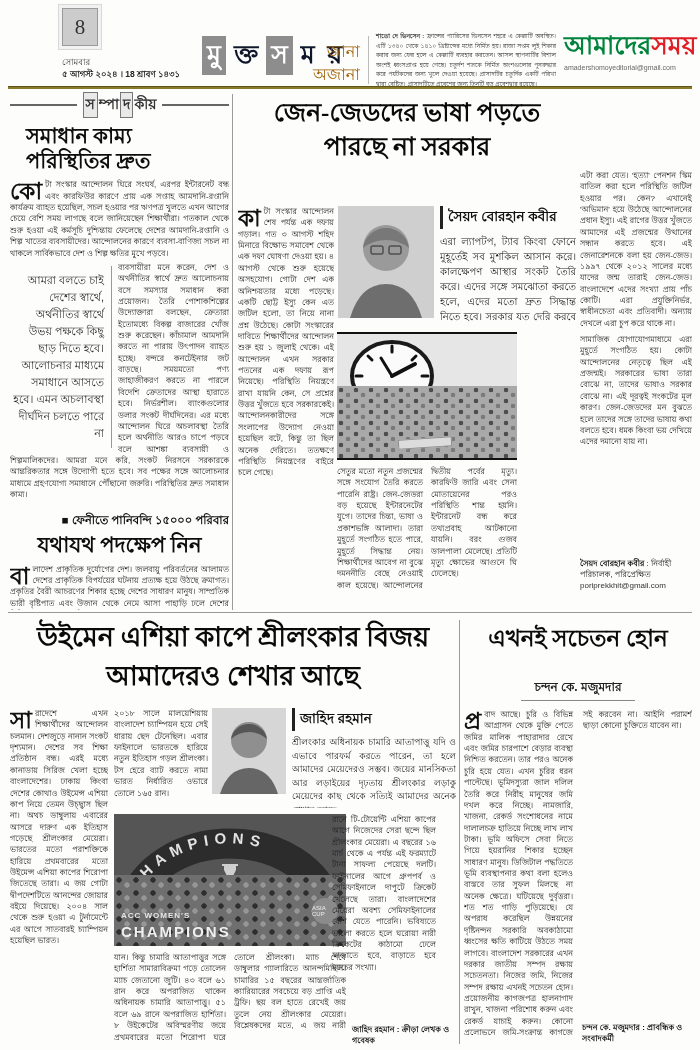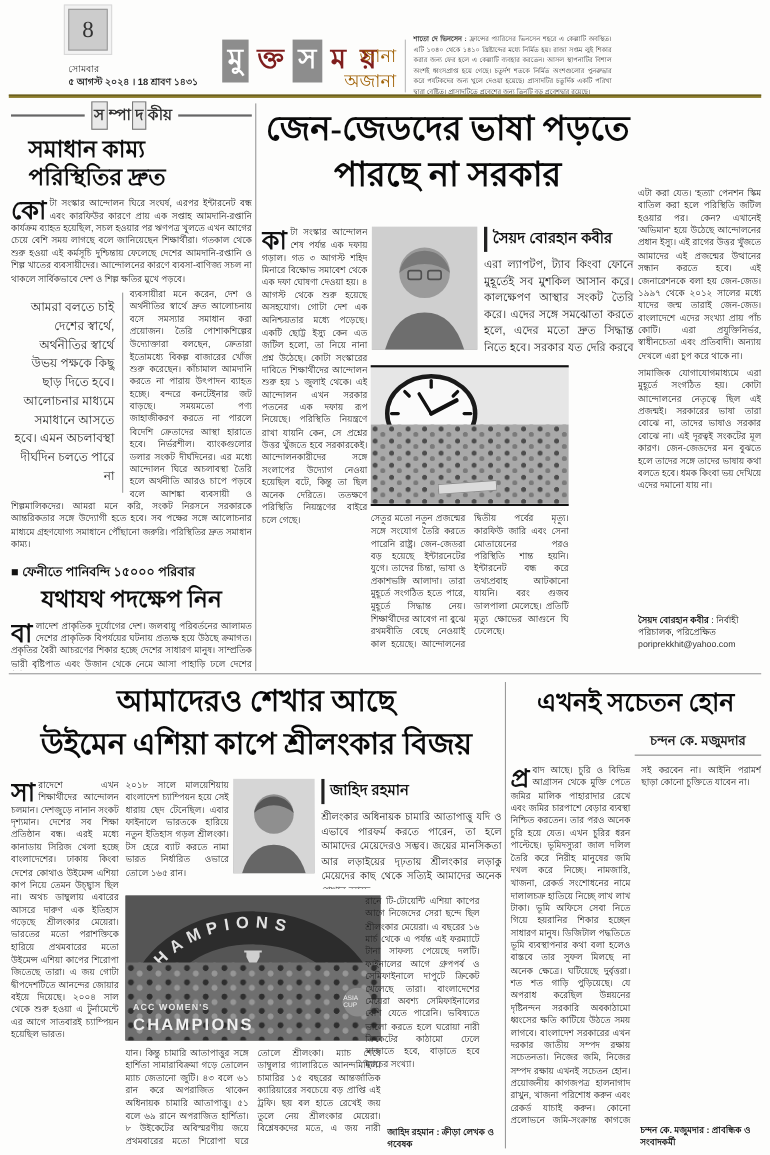--- a/index.html
+++ b/index.html
@@ -9,21 +9,21 @@
 
   
   .pagenum { position:absolute; left:62px; top:8px; width:36px; height:38px;
     background:#cccccc; border:1px solid #9a9a9a; box-shadow:0 0 0 3px #f2f2f2,0 0 0 4px #d8d8d8;
     display:flex; align-items:center; justify-content:center;
     font-size:21px; color:#333; font-family:"Liberation Serif","DejaVu Serif",serif; }
   .dayline { position:absolute; left:62px; top:56px; font-size:8.5px; color:#333; }
   .dateline { position:absolute; left:62px; top:68px; font-size:8.5px; font-weight:bold; color:#222; }
 
   .masthead { position:absolute; left:202px; top:36px; display:flex; align-items:flex-end; gap:3px; }
-  .masthead .tile { font-size:25px; font-weight:bold; line-height:1; padding:6px 5px 8px; color:#7f1d1d; }
+  .masthead .tile { font-size:25px; font-weight:bold; line-height:1; padding:6px 5px 8px; color:#0f172a; }
   .masthead .tile.boxed { background:#8d8d8d; color:#ffffff; }
 
   .feature-label { position:absolute; left:308px; top:40px; width:52px; text-align:right;
     font-size:16px; color:#a16207; line-height:1.45; }
   .header-vsep { position:absolute; left:368px; top:36px; width:1px; height:48px; background:#bbbbbb; }
   .feature-blurb { position:absolute; left:376px; top:32px; width:180px; font-size:6px;
     line-height:1.6; text-align:justify; color:#333; }
   .feature-blurb b { font-weight:bold; }
 
   .brand { position:absolute; left:564px; top:32px; width:130px; }
@@ -51,21 +51,21 @@
   .ed-h1-center { text-align:center; padding-left:0; }
   .bodytext { font-size:8px; line-height:1.42; text-align:justify; color:#222; }
   .dropcap { float:left; font-size:23px; font-weight:bold; line-height:0.9; padding:2px 3px 0 0; color:#111; }
   .pullquote { float:left; width:102px; padding:6px 7px 6px 0; margin:4px 6px 2px 0;
     border-right:1px solid #999; font-size:11px; line-height:1.55; text-align:right; color:#2e2e2e; }
   .ed-gap { height:8px; }
 
   
   .main { position:absolute; left:238px; top:94px; width:454px; height:516px; }
   .main-headline { position:absolute; left:0; top:2px; width:338px; text-align:center;
-    font-size:31px; font-weight:bold; line-height:1.35; color:#0a0a0a;
+    font-size:25px; font-weight:bold; line-height:1.35; color:#0a0a0a;
     font-family:"Liberation Serif","DejaVu Serif",serif; }
   .main-colA { position:absolute; left:0; top:112px; width:96px; height:402px; overflow:hidden; }
   .main-photo { position:absolute; left:100px; top:112px; width:96px; height:112px; }
   .photo-frame { width:100%; height:100%; background:linear-gradient(180deg,#dedede,#b9b9b9); overflow:hidden; }
   .main-colB { position:absolute; left:202px; top:112px; width:136px; height:116px; overflow:hidden; }
   .byline-bar { border-left:3px solid #222; padding-left:5px; font-size:13.5px; font-weight:bold;
     color:#111; margin-bottom:5px; }
   .leadtext { font-size:10px; line-height:1.5; text-align:justify; color:#1a1a1a; }
   .main-image { position:absolute; left:99px; top:238px; width:180px; height:128px;
     border-top:2px solid #111; border-bottom:2px solid #111; background:#e9e9e9; overflow:hidden; }
@@ -108,21 +108,21 @@
   .sports-under { position:absolute; left:104px; top:334px; width:232px; height:92px; overflow:hidden;
     column-count:2; column-gap:8px; }
   .sports-colD { position:absolute; left:322px; top:196px; width:104px; height:206px; overflow:hidden; }
   .sports-credit { position:absolute; left:342px; top:406px; width:104px; font-size:8px; font-weight:bold;
     color:#111; line-height:1.4; }
 
   
   .aware { position:absolute; left:464px; top:618px; width:228px; height:426px; }
   .aware-headline { text-align:center; font-size:23px; font-weight:bold; color:#0a0a0a;
     font-family:"Liberation Serif","DejaVu Serif",serif; margin-top:2px; }
-  .aware-byline { text-align:right; margin-top:5px; }
+  .aware-byline { text-align:center; margin-top:18px; }
   .aware-byline span { display:inline-block; font-size:12px; font-weight:bold; color:#222;
     border-bottom:1px solid #888; padding:0 14px 2px; }
   .aware-cols { margin-top:8px; height:330px; overflow:hidden; column-count:2; column-gap:10px; column-fill:auto; }
   .aware-credit { position:absolute; left:118px; top:404px; width:110px; font-size:8px; font-weight:bold;
     color:#111; line-height:1.4; background:#fdfdfc; }
 
   .bodytext p { margin-bottom:5px; }
 </style>
 </head>
 <body>
@@ -146,20 +146,24 @@
   <div class="feature-label">
     <div>জানা</div>
     <div>অজানা</div>
   </div>
   <div class="header-vsep"></div>
   <div class="feature-blurb">
     <b>শাতো দে ভিনসেন :</b>
     <span>ফ্রান্সের প্যারিসের ভিনসেন শহরে এ কেল্লাটি অবস্থিত। এটি ১৩৪০ থেকে ১৪১০ খ্রিষ্টাব্দের মধ্যে নির্মিত হয়। রাজা সপ্তম লুই শিকার করার জন্য ফের হলে এ কেল্লাটি ব্যবহার করতেন। আসল স্থাপনাটির বিশাল অংশই ধ্বংসপ্রাপ্ত হয়ে গেছে। চতুর্দশ শতকে নির্মিত অংশগুলোর পুনরুদ্ধার করে পর্যটকদের জন্য খুলে দেওয়া হয়েছে। প্রাসাদটির চতুর্দিক একটি পরিখা দ্বারা বেষ্টিত। প্রাসাদটিতে প্রবেশের জন্য তিনটি বড় প্রবেশদ্বার রয়েছে।</span>
   </div>
 
+  <div class="brand">
+    <div class="word"><span class="g">আমাদের</span><span class="r">সময়</span></div>
+    <div class="email">amadershomoyeditorial@gmail.com</div>
+  </div>
 
   <div class="gold-rule"></div>
 
   <div class="vrule-ed"></div>
   <div class="hrule-mid"></div>
   <div class="vrule-bот"></div>
 
   <div class="editorial">
     <div class="ed-head">
       <span class="line"></span>
@@ -181,21 +185,21 @@
       <span>টা সংস্কার আন্দোলন ঘিরে সংঘর্ষ, এরপর ইন্টারনেট বন্ধ এবং কারফিউর কারণে প্রায় এক সপ্তাহ আমদানি-রপ্তানি কার্যক্রম ব্যাহত হয়েছিল, সচল হওয়ার পর ঋণপত্র খুলতে এখন আগের চেয়ে বেশি সময় লাগছে বলে জানিয়েছেন শিক্ষার্থীরা। গতকাল থেকে শুরু হওয়া এই কর্মসূচি দুশ্চিন্তায় ফেলেছে দেশের আমদানি-রপ্তানি ও শিল্প খাতের ব্যবসায়ীদের। আন্দোলনের কারণে ব্যবসা-বাণিজ্য সচল না থাকলে সার্বিকভাবে দেশ ও শিল্প ক্ষতির মুখে পড়বে।</span>
     </div>
     <div class="bodytext" style="margin-top:3px;">
       <span class="pullquote">আমরা বলতে চাই দেশের স্বার্থে, অর্থনীতির স্বার্থে উভয় পক্ষকে কিছু ছাড় দিতে হবে। আলোচনার মাধ্যমে সমাধানে আসতে হবে। এমন অচলাবস্থা দীর্ঘদিন চলতে পারে না</span>
       <span>ব্যবসায়ীরা মনে করেন, দেশ ও অর্থনীতির স্বার্থে দ্রুত আলোচনায় বসে সমস্যার সমাধান করা প্রয়োজন। তৈরি পোশাকশিল্পের উদ্যোক্তারা বলছেন, ক্রেতারা ইতোমধ্যে বিকল্প বাজারের খোঁজ শুরু করেছেন। কাঁচামাল আমদানি করতে না পারায় উৎপাদন ব্যাহত হচ্ছে। বন্দরে কনটেইনার জট বাড়ছে। সময়মতো পণ্য জাহাজীকরণ করতে না পারলে বিদেশি ক্রেতাদের আস্থা হারাতে হবে।</span>
       <span>নির্ভরশীল। ব্যাংকগুলোর ডলার সংকট দীর্ঘদিনের। এর মধ্যে আন্দোলন ঘিরে অচলাবস্থা তৈরি হলে অর্থনীতি আরও চাপে পড়বে বলে আশঙ্কা ব্যবসায়ী ও শিল্পমালিকদের। আমরা মনে করি, সংকট নিরসনে সরকারকে আন্তরিকতার সঙ্গে উদ্যোগী হতে হবে। সব পক্ষের সঙ্গে আলোচনার মাধ্যমে গ্রহণযোগ্য সমাধানে পৌঁছানো জরুরি। পরিস্থিতির দ্রুত সমাধান কাম্য।</span>
     </div>
 
     <div class="ed-gap"></div>
 
-    <div class="kicker" style="text-align:left;">■ ফেনীতে পানিবন্দি ১৫০০০ পরিবার</div>
+    <div class="kicker" style="text-align:right;">■ ফেনীতে পানিবন্দি ১৫০০০ পরিবার</div>
     <div class="ed-h1 ed-h1-center">যথাযথ পদক্ষেপ নিন</div>
     <div class="bodytext">
       <span class="dropcap">বা</span>
       <span>লাদেশ প্রাকৃতিক দুর্যোগের দেশ। জলবায়ু পরিবর্তনের আলামত দেশের প্রাকৃতিক বিপর্যয়ের ঘটনায় প্রত্যক্ষ হয়ে উঠছে ক্রমাগত। প্রকৃতির বৈরী আচরণের শিকার হচ্ছে দেশের সাধারণ মানুষ। সাম্প্রতিক ভারী বৃষ্টিপাত এবং উজান থেকে নেমে আসা পাহাড়ি ঢলে দেশের বিভিন্ন স্থানে দেখা দিয়েছে বন্যা। গতকাল আমাদের সময়ের এক প্রতিবেদনে জানা যায়, উজান থেকে নেমে আসা পাহাড়ি ঢল ও গত কয়েক দিনের টানা বর্ষণে ফেনী ও খাগড়াছড়িতে স্মরণকালের ভয়াবহ বন্যা দেখা দিয়েছে। ফেনীর ফুলগাজী ও পরশুরাম উপজেলায় অন্তত ১৫ হাজার পরিবার পানিবন্দি হয়ে পড়েছে। মুহুরী নদীর পানি বিপৎসীমার ওপর দিয়ে প্রবাহিত হচ্ছে। বাঁধ ভেঙে লোকালয়ে পানি ঢুকে পড়ায় তলিয়ে গেছে ঘরবাড়ি, রাস্তাঘাট ও ফসলি জমি। দুর্গত এলাকায় বিশুদ্ধ পানি ও খাবারের সংকট দেখা দিয়েছে। আমরা মনে করি, বন্যার্তদের উদ্ধার ও ত্রাণ কার্যক্রমে সরকারকে যথাযথ পদক্ষেপ নিতে হবে। ক্ষতিগ্রস্ত পরিবারগুলোর পুনর্বাসনে দ্রুত ব্যবস্থা নেওয়া জরুরি।</span>
     </div>
   </div>
 
   <div class="main">
     <div class="main-headline">
       <div>জেন-জেডদের ভাষা পড়তে</div>
@@ -241,40 +245,40 @@
             <line x1="35" y1="58" x2="31" y2="62"></line>
         </g>
         <line x1="55" y1="42" x2="78" y2="30" stroke="#111" stroke-width="4" stroke-linecap="round"></line>
         <line x1="55" y1="42" x2="44" y2="24" stroke="#111" stroke-width="3" stroke-linecap="round"></line>
       </svg>
       <div class="crowd"></div>
       <div class="banner-strip"></div>
     </div>
 
     <div class="main-under bodytext">
-      <span>সেতুর মতো নতুন প্রজন্মের সঙ্গে সংযোগ তৈরি করতে পারেনি রাষ্ট্র। জেন-জেডরা বড় হয়েছে ইন্টারনেটের যুগে। তাদের চিন্তা, ভাষা ও প্রকাশভঙ্গি আলাদা। তারা মুহূর্তে সংগঠিত হতে পারে, মুহূর্তে সিদ্ধান্ত নেয়। শিক্ষার্থীদের আবেগ না বুঝে রথমবীতি বেছে নেওয়াই কাল হয়েছে।</span>
+      <span>সেতুর মতো নতুন প্রজন্মের সঙ্গে সংযোগ তৈরি করতে পারেনি রাষ্ট্র। জেন-জেডরা বড় হয়েছে ইন্টারনেটের যুগে। তাদের চিন্তা, ভাষা ও প্রকাশভঙ্গি আলাদা। তারা মুহূর্তে সংগঠিত হতে পারে, মুহূর্তে সিদ্ধান্ত নেয়। শিক্ষার্থীদের আবেগ না বুঝে দমননীতি বেছে নেওয়াই কাল হয়েছে।</span>
       <span>আন্দোলনের দ্বিতীয় পর্বের মৃত্যু। কারফিউ জারি এবং সেনা মোতায়েনের পরও পরিস্থিতি শান্ত হয়নি। ইন্টারনেট বন্ধ করে তথ্যপ্রবাহ আটকানো যায়নি। বরং গুজব ডালপালা মেলেছে। প্রতিটি মৃত্যু ক্ষোভের আগুনে ঘি ঢেলেছে।</span>
     </div>
 
     <div class="main-colC4 bodytext">
       <p>এটা করা যেত। 'হত্যা' পেনশন স্কিম বাতিল করা হলে পরিস্থিতি জটিল হওয়ার পর। কেন? এখানেই 'অভিমান' হয়ে উঠেছে আন্দোলনের প্রধান ইস্যু। এই রাগের উত্তর খুঁজতে আমাদের এই প্রজন্মের উত্থানের সন্ধান করতে হবে। এই জেনারেশনকে বলা হয় জেন-জেড। ১৯৯৭ থেকে ২০১২ সালের মধ্যে যাদের জন্ম তারাই জেন-জেড। বাংলাদেশে এদের সংখ্যা প্রায় পাঁচ কোটি। এরা প্রযুক্তিনির্ভর, স্বাধীনচেতা এবং প্রতিবাদী। অন্যায় দেখলে এরা চুপ করে থাকে না।</p>
       <p>সামাজিক যোগাযোগমাধ্যমে এরা মুহূর্তে সংগঠিত হয়। কোটা আন্দোলনের নেতৃত্বে ছিল এই প্রজন্মই। সরকারের ভাষা তারা বোঝে না, তাদের ভাষাও সরকার বোঝে না। এই দূরত্বই সংকটের মূল কারণ। জেন-জেডদের মন বুঝতে হলে তাদের সঙ্গে তাদের ভাষায় কথা বলতে হবে। ধমক কিংবা ভয় দেখিয়ে এদের দমানো যায় না।</p>
     </div>
 
     <div class="main-credit">
       <span class="nm">সৈয়দ বোরহান কবীর</span>
       <span>: নির্বাহী পরিচালক, পরিপ্রেক্ষিত</span>
-      <div class="em">poriprekkhit@yahoo.com</div>
+      <div class="em">poriprekkhit@gmail.com</div>
     </div>
   </div>
 
   <div class="sports">
     <div class="sports-headline">
+      <div>উইমেন এশিয়া কাপে শ্রীলংকার বিজয়</div>
       <div>আমাদেরও শেখার আছে</div>
-      <div>উইমেন এশিয়া কাপে শ্রীলংকার বিজয়</div>
     </div>
 
     <div class="sports-colA bodytext">
       <span class="dropcap">সা</span>
       <span>রাদেশে এখন শিক্ষার্থীদের আন্দোলন চলমান। দেশজুড়ে নানান সংকট দৃশ্যমান। দেশের সব শিক্ষা প্রতিষ্ঠান বন্ধ। এরই মধ্যে কানাডায় সিরিজ খেলা হচ্ছে বাংলাদেশের। ঢাকায় কিংবা দেশের কোথাও উইমেন্স এশিয়া কাপ নিয়ে তেমন উচ্ছ্বাস ছিল না। অথচ ডাম্বুলায় এবারের আসরে দারুণ এক ইতিহাস গড়েছে শ্রীলংকার মেয়েরা। ভারতের মতো পরাশক্তিকে হারিয়ে প্রথমবারের মতো উইমেন্স এশিয়া কাপের শিরোপা জিতেছে তারা। এ জয় গোটা দ্বীপদেশটিতে আনন্দের জোয়ার বইয়ে দিয়েছে। ২০০৪ সাল থেকে শুরু হওয়া এ টুর্নামেন্টে এর আগে সাতবারই চ্যাম্পিয়ন হয়েছিল ভারত।</span>
     </div>
 
     <div class="sports-colB bodytext">
       <span>২০১৮ সালে মালয়েশিয়ায় বাংলাদেশ চ্যাম্পিয়ন হয়ে সেই ধারায় ছেদ টেনেছিল। এবার ফাইনালে ভারতকে হারিয়ে নতুন ইতিহাস গড়ল শ্রীলংকা। টস হেরে ব্যাট করতে নামা ভারত নির্ধারিত ওভারে তোলে ১৬৫ রান।</span>
     </div>

